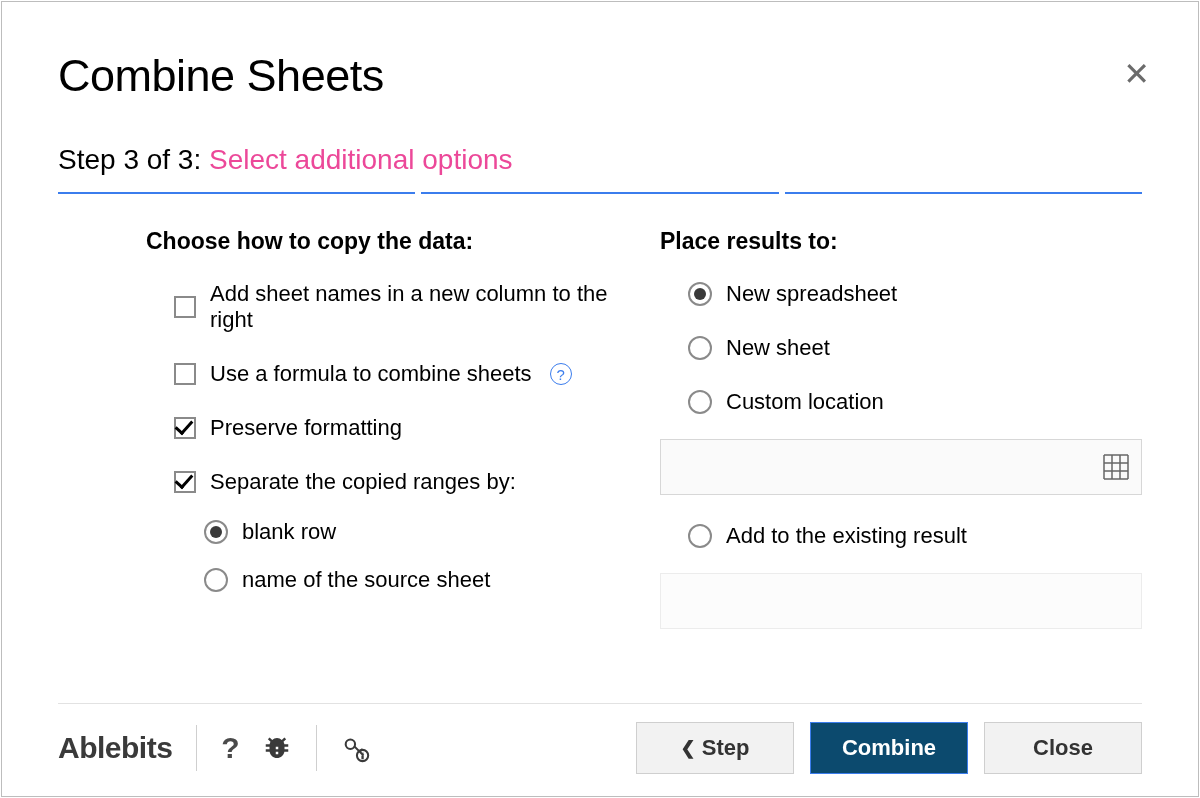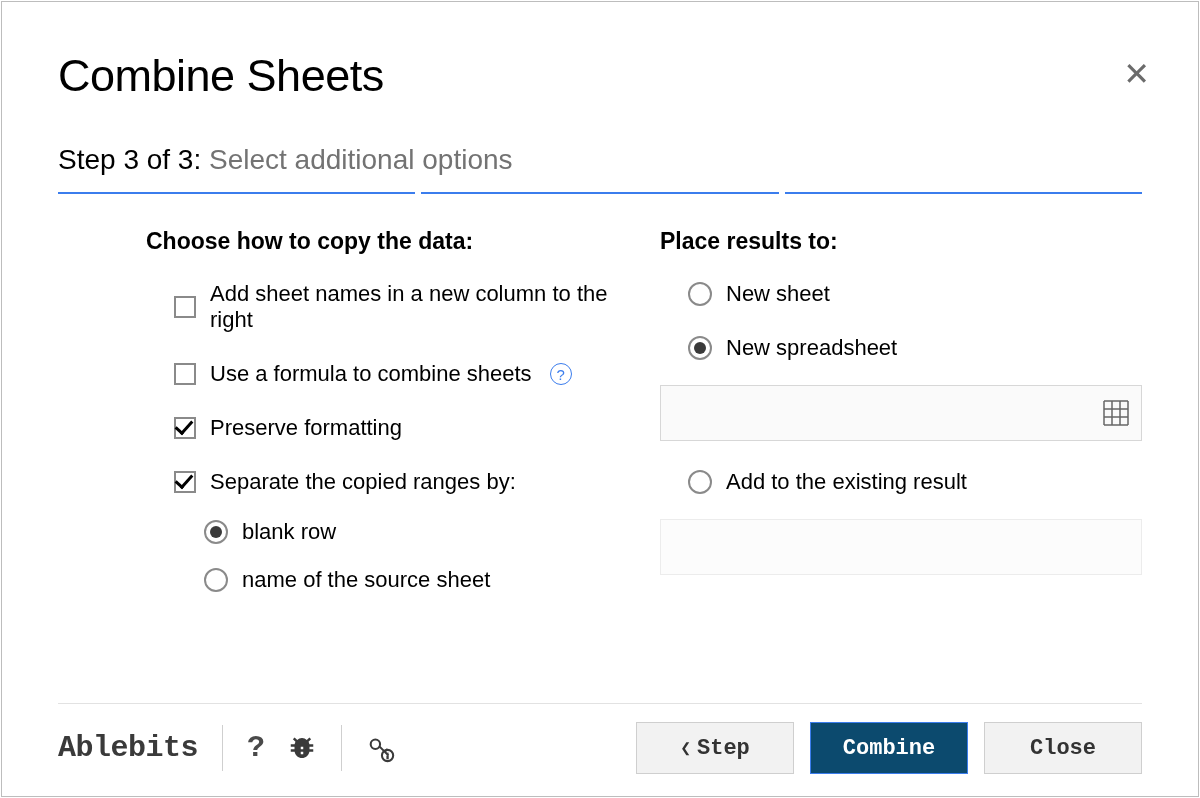--- a/index.html
+++ b/index.html
@@ -39,21 +39,21 @@
     margin-top: 8px;
     margin-right: -8px;
     font-weight: 300;
   }
   .step-line {
     margin-top: 42px;
     font-size: 28px;
     color: #000;
   }
   .step-line .subtitle {
-    color: #737373;
+    color: #ec4899;
   }
   .progress {
     display: flex;
     gap: 6px;
     margin-top: 16px;
   }
   .progress .seg {
     flex: 1;
     height: 2px;
     background: #3b7ded;
@@ -164,21 +164,20 @@
   }
   .footer-sep {
     border: none;
     border-top: 1px solid #e2e2e2;
     margin-top: auto;
   }
   .footer {
     display: flex;
     align-items: center;
     padding: 18px 0 22px 0;
-    font-family: Liberation Mono, monospace;
   }
   .brand {
     font-size: 30px;
     font-weight: 700;
     letter-spacing: -0.5px;
     color: #3a3a3a;
   }
   .vline {
     width: 1px;
     height: 46px;
@@ -277,29 +276,33 @@
           <span class="rad"></span>
           <span>name of the source sheet</span>
         </label>
       </div>
     </div>
 
     <div class="col">
       <div class="col-heading">Place results to:</div>
 
       <label class="opt">
+        <span class="rad checked"></span>
+        <span>New spreadsheet</span>
+      </label>
+
+      <label class="opt">
         <span class="rad"></span>
         <span>New sheet</span>
       </label>
 
       <label class="opt">
-        <span class="rad checked"></span>
-        <span>New spreadsheet</span>
-      </label>
-
+        <span class="rad"></span>
+        <span>Custom location</span>
+      </label>
 
       <div class="location-input">
         <span class="spacer"></span>
         <svg class="grid-icon" viewBox="0 0 26 26">
           <line x1="1" y1="1" x2="25" y2="1"></line>
           <line x1="1" y1="9" x2="25" y2="9"></line>
           <line x1="1" y1="17" x2="25" y2="17"></line>
           <line x1="1" y1="25" x2="25" y2="25"></line>
           <line x1="1" y1="1" x2="1" y2="25"></line>
           <line x1="9" y1="1" x2="9" y2="25"></line>

